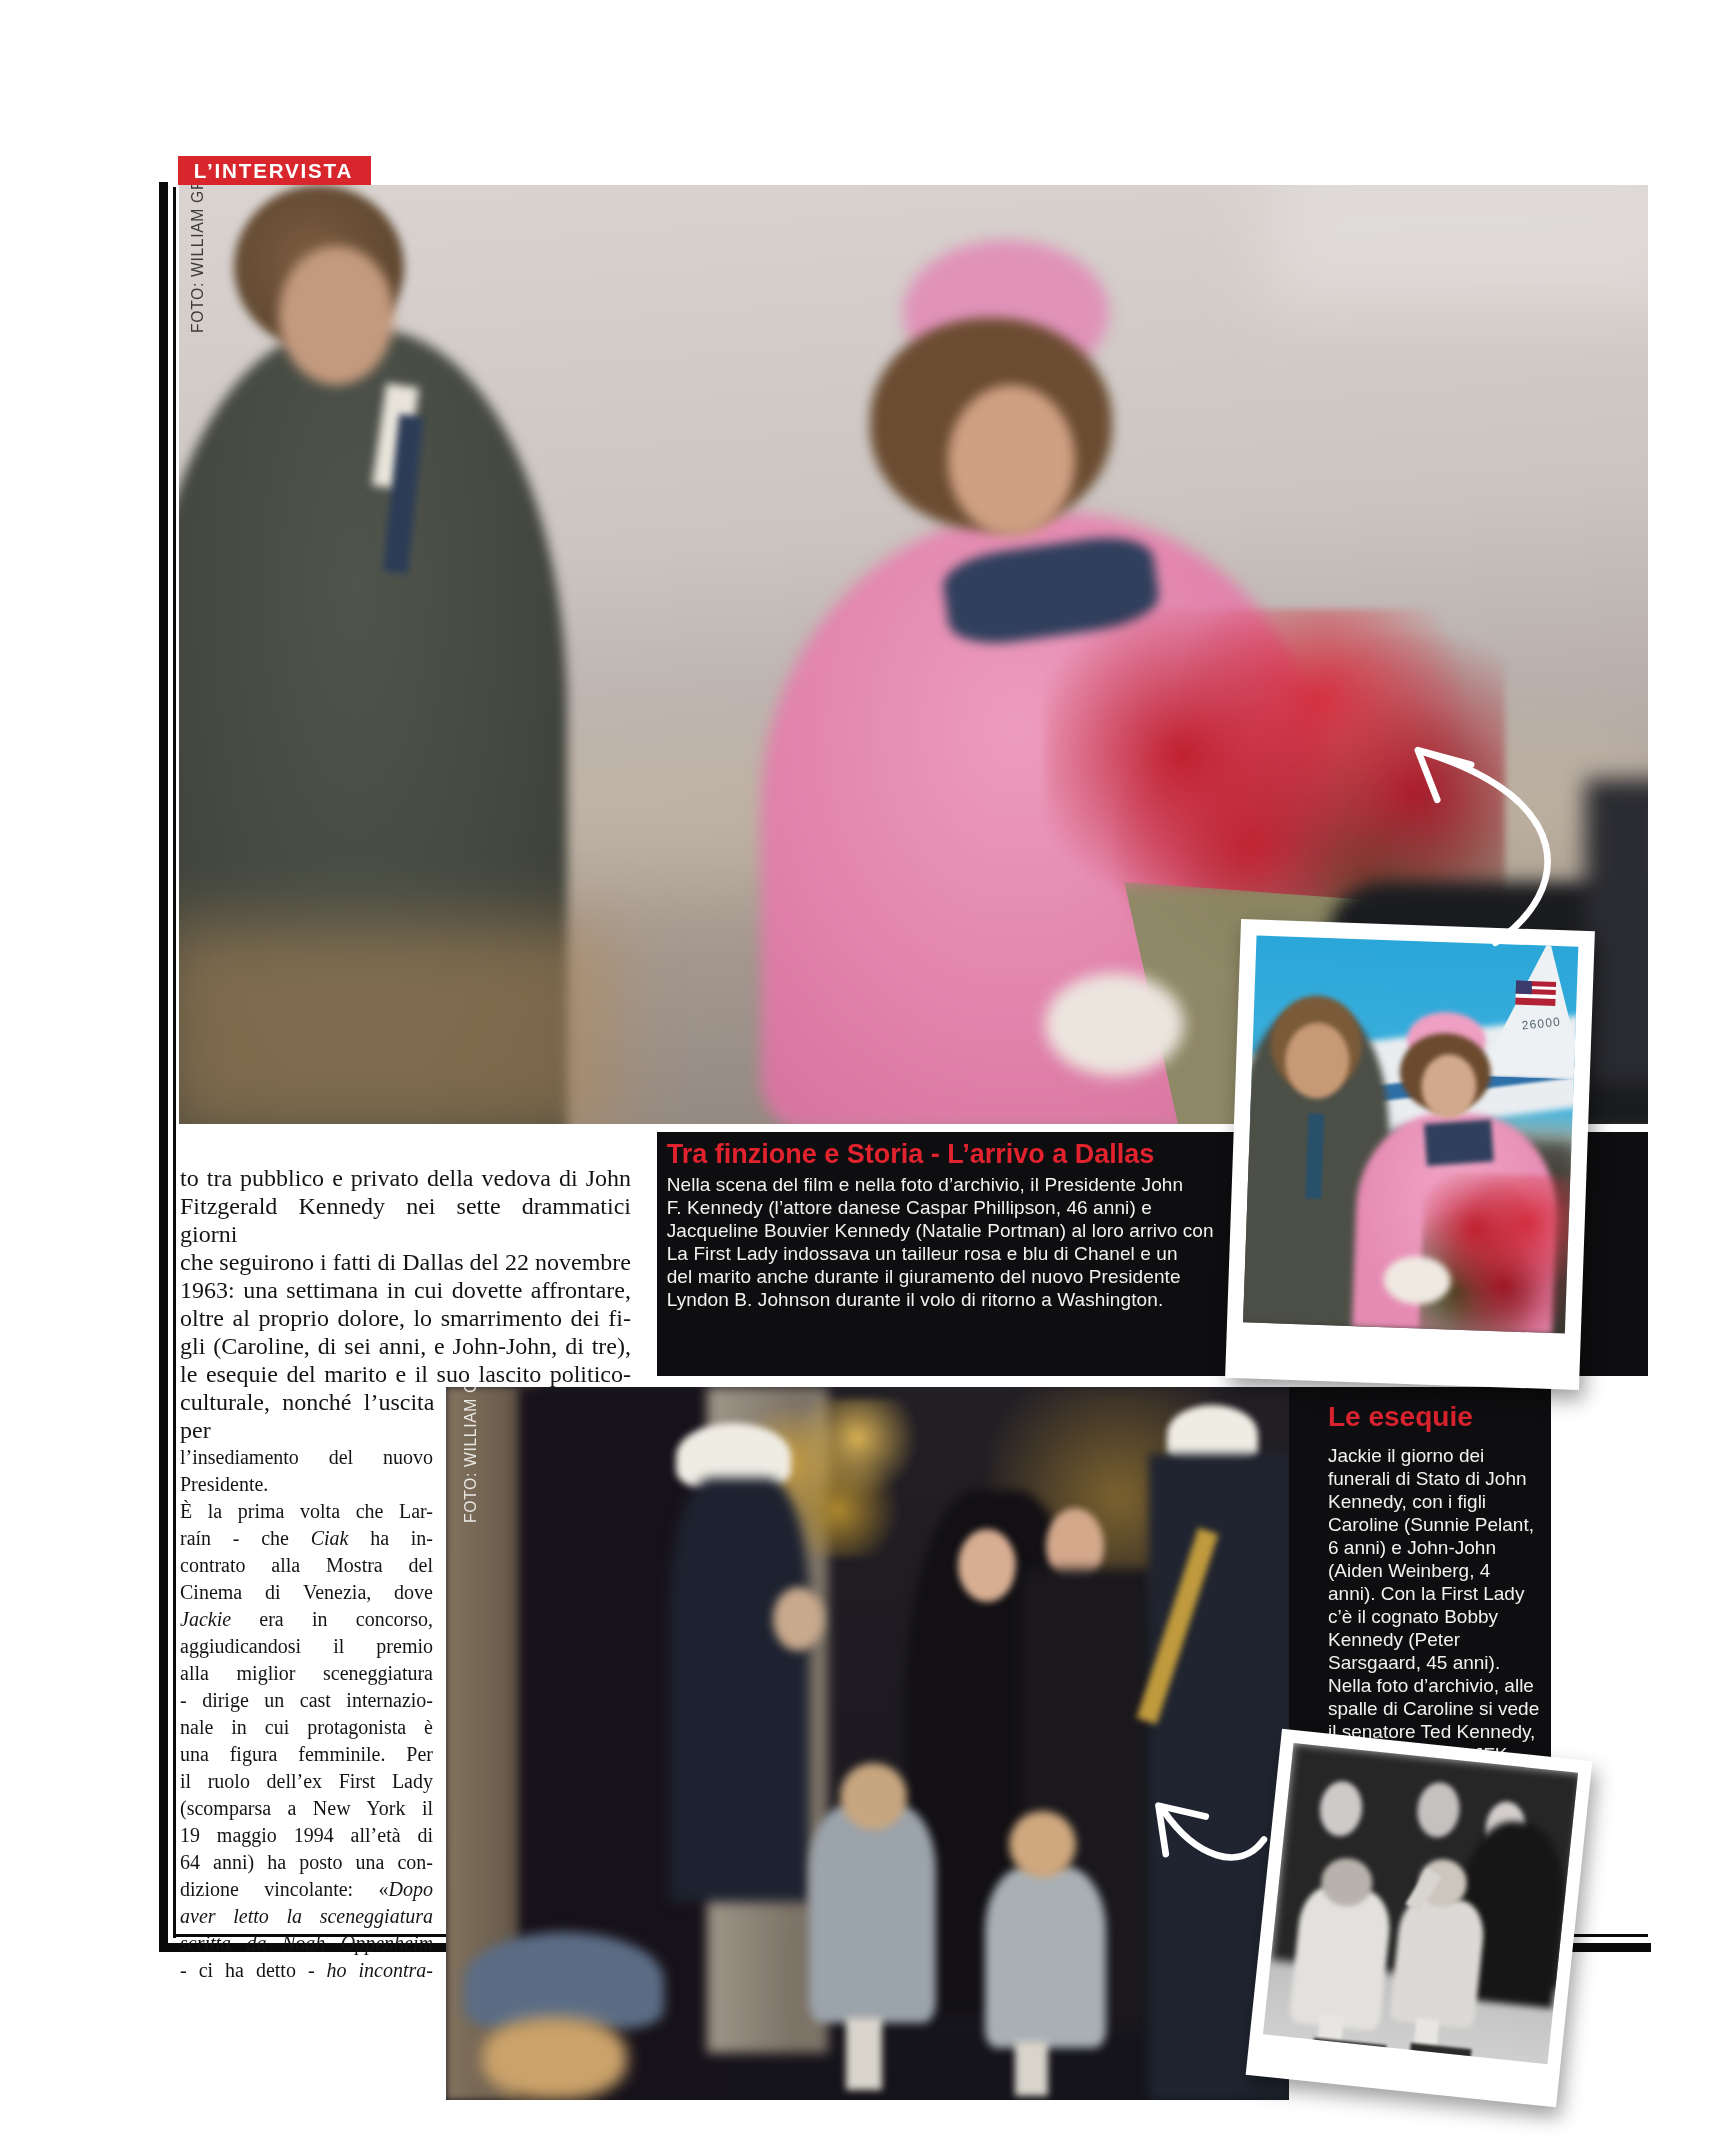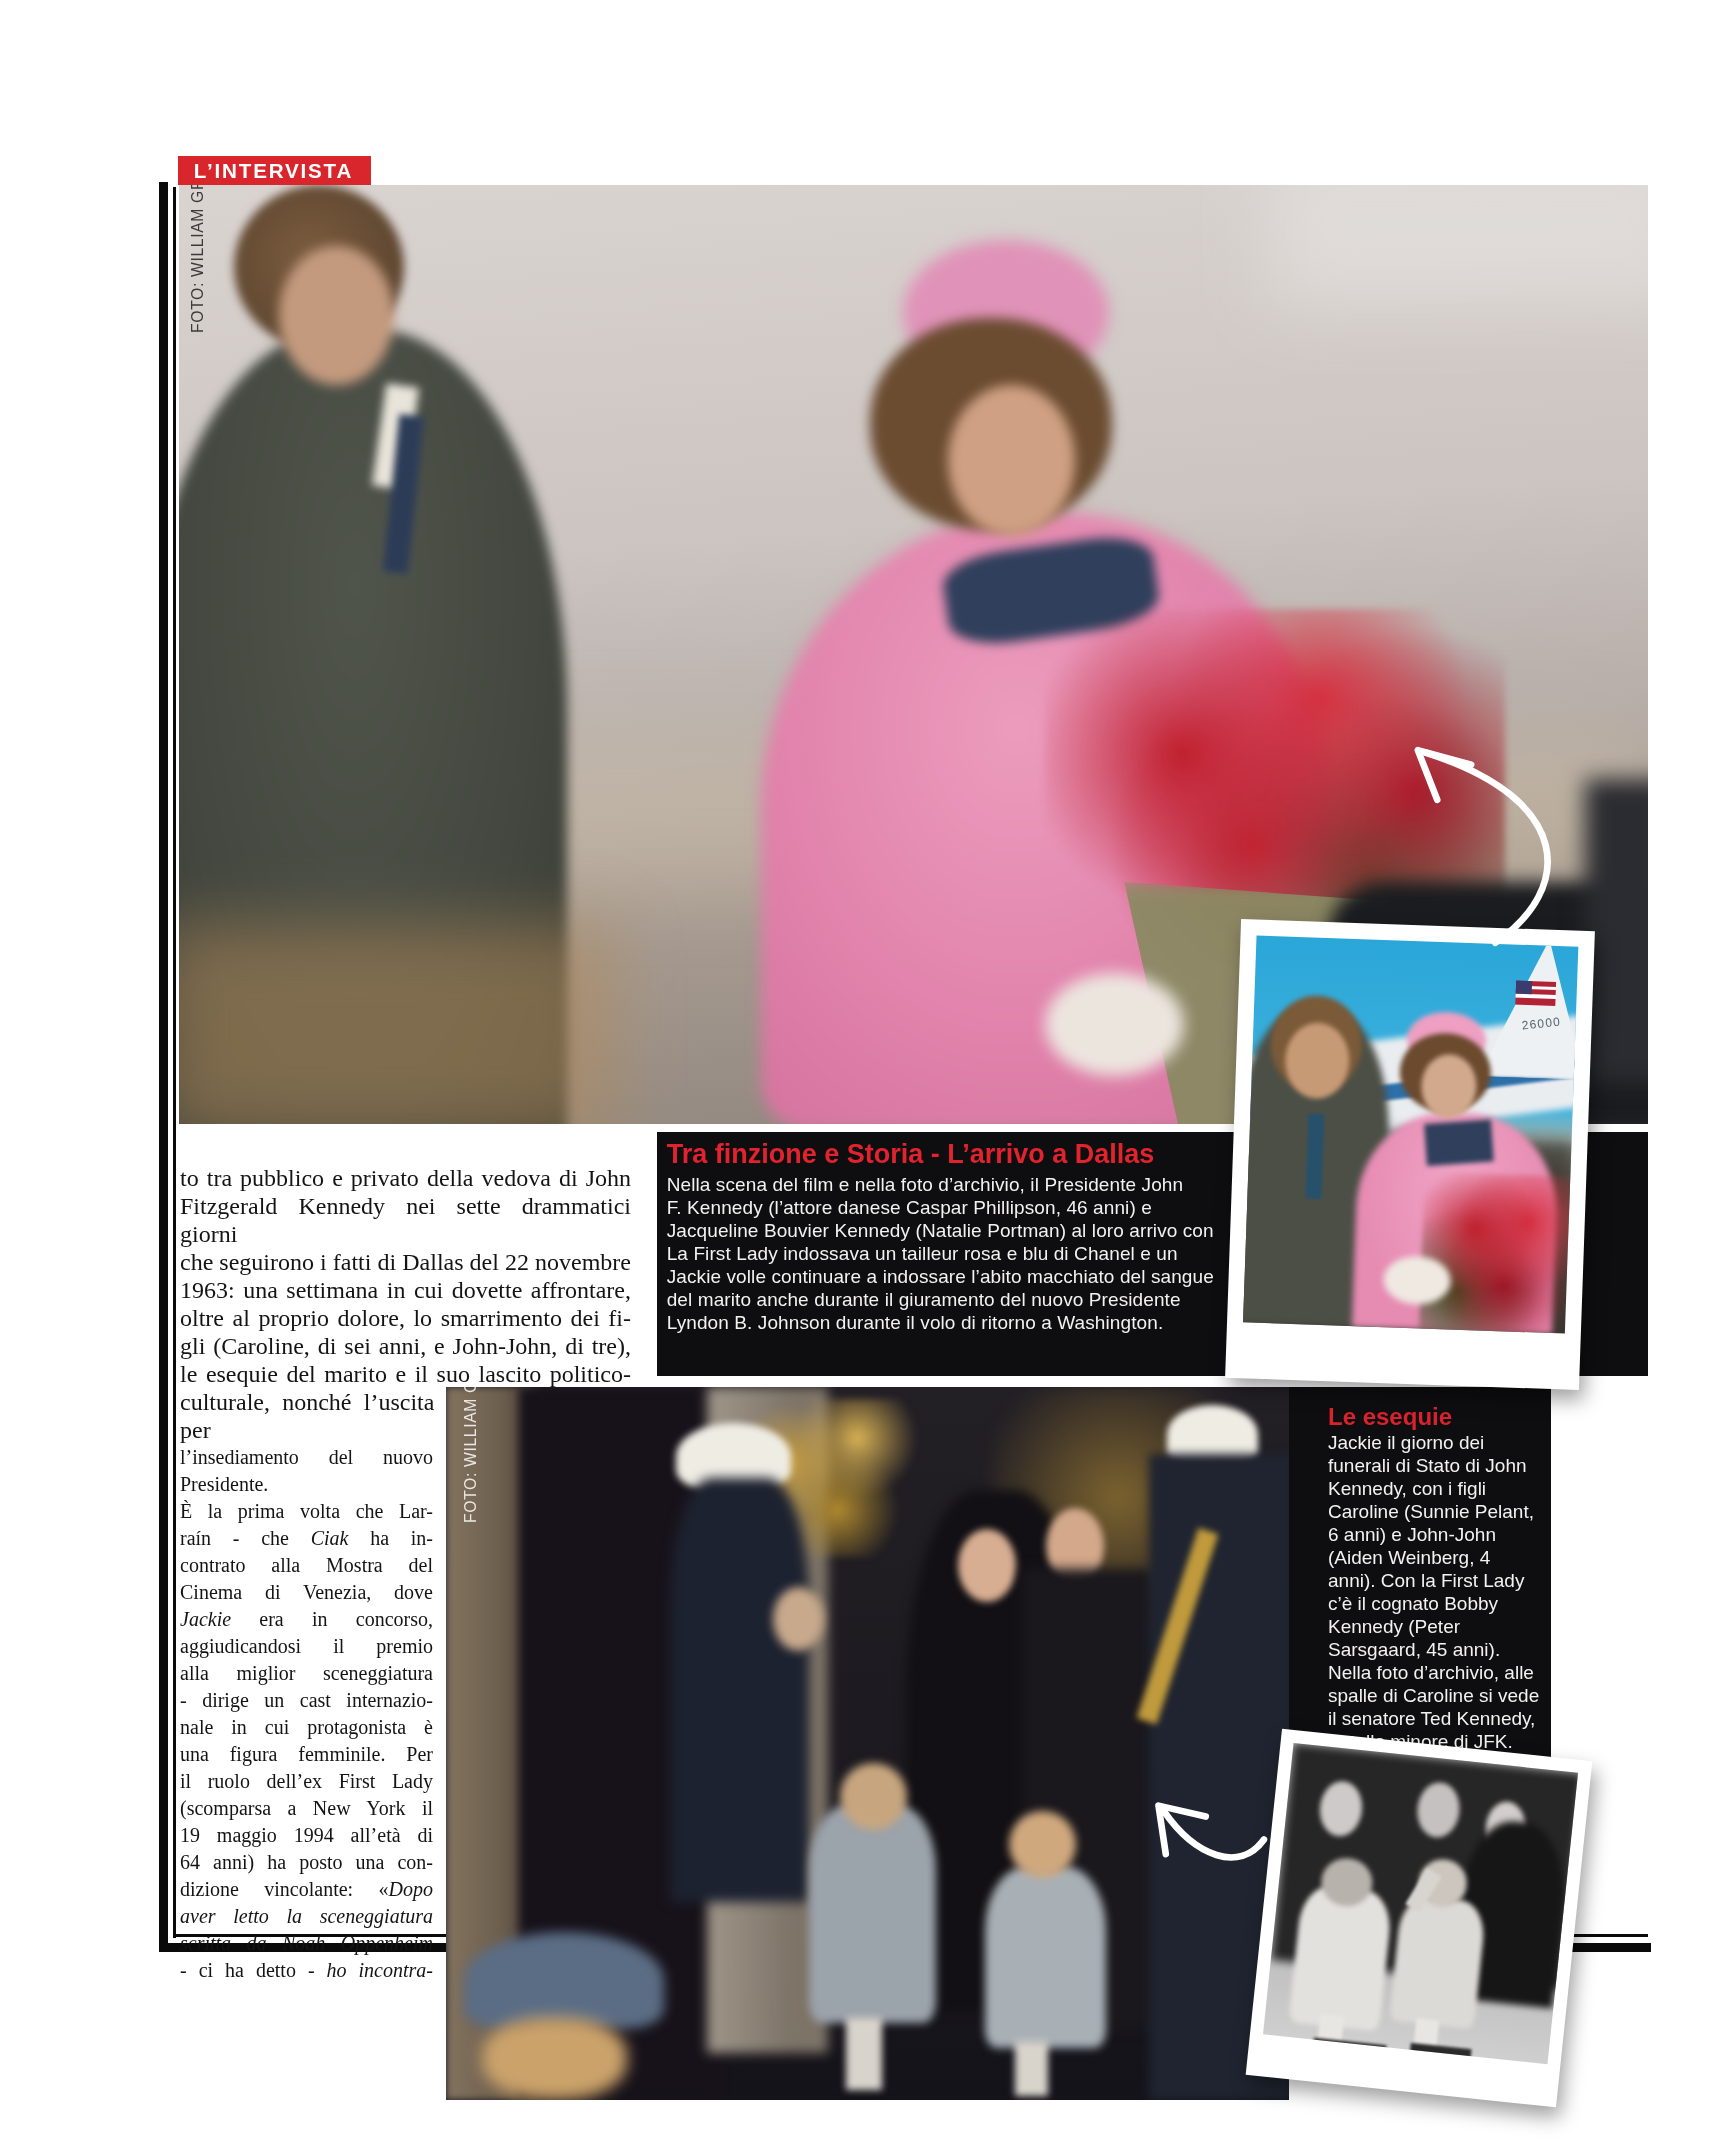--- a/index.html
+++ b/index.html
@@ -27,21 +27,21 @@
     font-size:15.8px;letter-spacing:0.6px;white-space:nowrap;}
   .credit-dark{color:#3c3a38;}
   .credit-light{color:#e9e7e4;}
 
   
   .infobox{position:absolute;background:#0e0d0f;color:#f3f2f0;}
   .box-dallas{left:657px;top:1132px;width:991px;height:244px;padding:7.3px 0 0 9.7px;}
   .box-dallas .box-title{color:#e2232e;font-weight:bold;font-size:27px;line-height:30px;margin-bottom:3.6px;}
   .box-dallas .box-body{width:697px;font-size:19px;line-height:23px;letter-spacing:0.1px;}
   .box-esequie{left:1289px;top:1387px;width:262px;height:534px;padding:15.8px 11px 0 39px;}
-  .box-esequie .box-title{color:#d8232e;font-weight:bold;font-size:24px;line-height:27px;margin-bottom:1px;}
+  .box-esequie .box-title{color:#d8232e;font-weight:bold;font-size:28px;line-height:27px;margin-bottom:14px;}
   .box-esequie .box-body{font-size:19px;line-height:23px;}
 
   
   .article{position:absolute;left:180px;top:1164px;width:451px;
     font-family:"Liberation Serif","DejaVu Serif",serif;color:#141414;}
   .para1{width:451px;font-size:24px;line-height:28px;}
   .para2{width:253px;font-size:20px;line-height:27px;}
   .jline{text-align:justify;text-align-last:justify;}
   .jline.short{text-align-last:left;}
 
@@ -107,21 +107,20 @@
 
   <div class="section-label">L’INTERVISTA</div>
 
   <div class="infobox box-dallas">
     <div class="box-title">Tra finzione e Storia - L’arrivo a Dallas</div>
     <div class="box-body">
         <div class="bline">Nella scena del film e nella foto d’archivio, il Presidente John</div>
         <div class="bline">F. Kennedy (l’attore danese Caspar Phillipson, 46 anni) e</div>
         <div class="bline">Jacqueline Bouvier Kennedy (Natalie Portman) al loro arrivo con</div>
         <div class="bline">La First Lady indossava un tailleur rosa e blu di Chanel e un</div>
-        <div class="bline">Jackie volle continuare a indossare l’abito macchiato del sangue</div>
         <div class="bline">del marito anche durante il giuramento del nuovo Presidente</div>
         <div class="bline">Lyndon B. Johnson durante il volo di ritorno a Washington.</div>
       </div>
   </div>
 
   <div class="article">
     <div class="para1">
         <div class="jline">to tra pubblico e privato della vedova di John</div>
         <div class="jline">Fitzgerald Kennedy nei sette drammatici giorni</div>
         <div class="jline">che seguirono i fatti di Dallas del 22 novembre</div>

